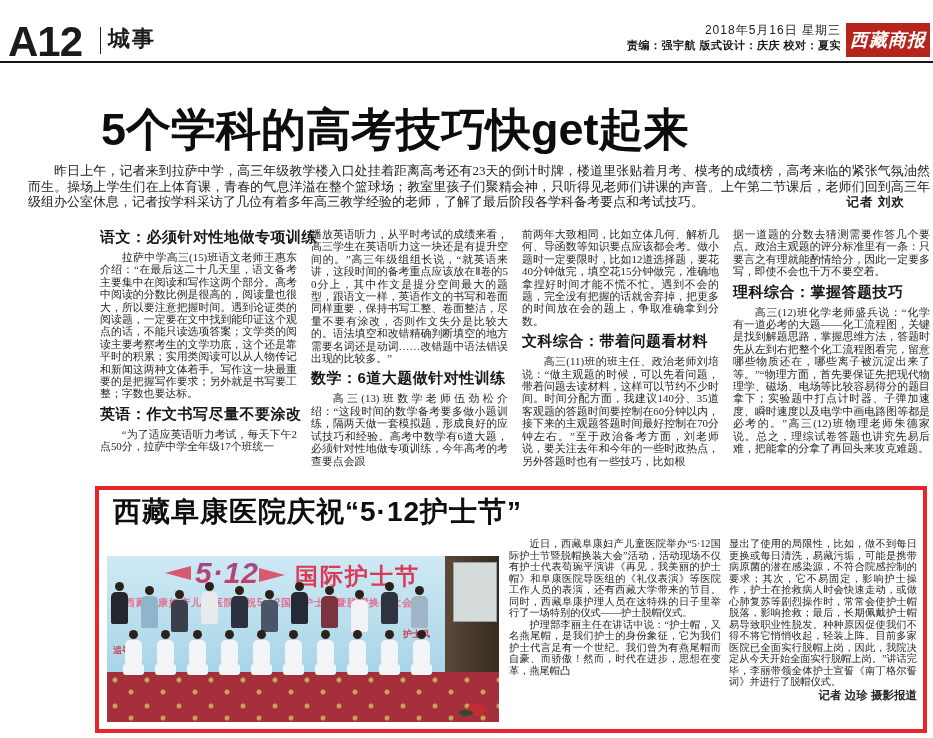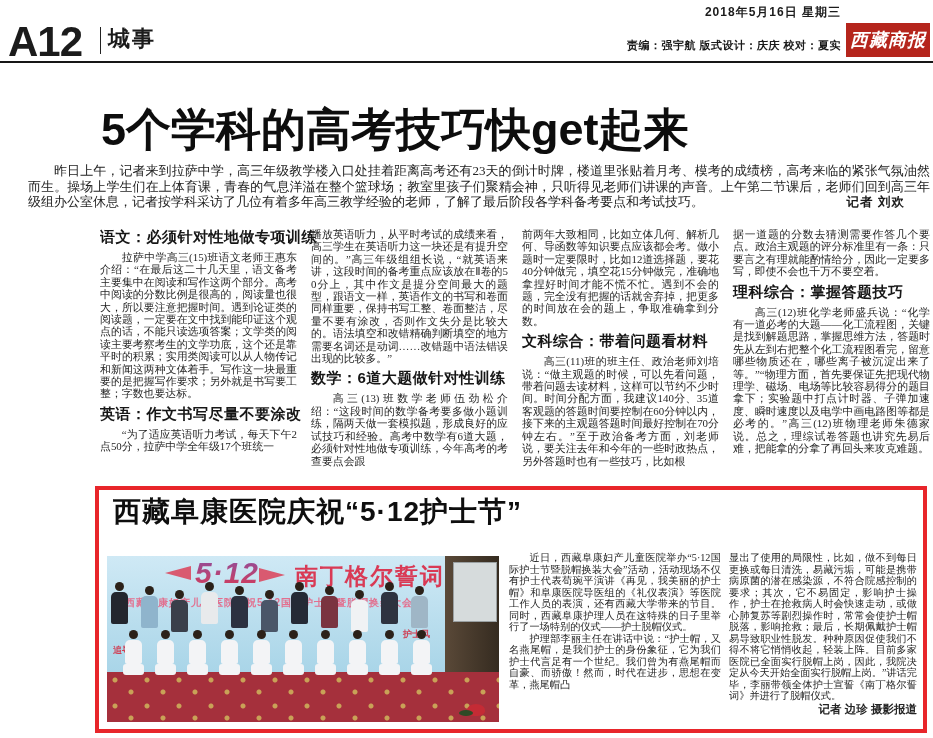--- a/index.html
+++ b/index.html
@@ -3,21 +3,21 @@
 <meta charset="utf-8">
 <style>
   html,body{margin:0;padding:0;background:#ffffff;}
   #page{position:relative;width:933px;height:738px;background:#fff;overflow:hidden;
         font-family:"Liberation Sans",sans-serif;color:#1b1b1b;}
 
   
   #pageno{position:absolute;left:8px;top:18px;font-size:42px;font-weight:bold;letter-spacing:-1px;}
   #hdr-div{position:absolute;left:100px;top:27px;width:1px;height:27px;background:#222;}
   #section{position:absolute;left:108px;top:24px;font-size:22px;font-weight:600;letter-spacing:2px;}
-  #hdr-date{position:absolute;right:92px;top:4px;font-size:12px;font-weight:bold;text-align:center;letter-spacing:1px;}
+  #hdr-date{position:absolute;right:92px;top:22px;font-size:12px;font-weight:normal;text-align:center;letter-spacing:1px;}
   #hdr-credits{position:absolute;right:92px;top:38px;font-size:11px;font-weight:bold;text-align:right;letter-spacing:0.5px;}
   #masthead{position:absolute;right:3px;top:23px;width:84px;height:34px;background:#b5251c;color:#fff;
             display:flex;align-items:center;justify-content:center;font-size:18px;font-weight:bold;
             font-family:"Liberation Serif",serif;font-style:italic;letter-spacing:1px;}
   #hdr-rule{position:absolute;left:0;top:61px;width:933px;height:2px;background:#161616;}
 
   
   #kicker{position:absolute;left:104px;top:80px;font-size:20px;font-weight:500;letter-spacing:1px;color:#141414;}
   #headline{position:absolute;left:101px;top:100px;font-size:45px;font-weight:bold;letter-spacing:0px;color:#0d0d0d;white-space:nowrap;}
 
@@ -32,21 +32,21 @@
   .col{flex:1;min-width:0;}
   .colhead{font-size:15px;font-weight:600;letter-spacing:0.5px;margin:5px 0 4px;color:#161616;white-space:nowrap;}
   .col .colhead:first-child{margin-top:0;}
   .bodyp{font-family:"Liberation Serif",serif;font-size:10.9px;line-height:12.4px;text-align:justify;
          color:#1f1f1f;margin:0;word-break:break-all;}
   .bodyp.indent{text-indent:2em;}
 
   
   #feature{position:absolute;left:95px;top:486px;width:824px;height:239px;border:4px solid #e8252a;background:#fff;}
   #feature-title{position:absolute;left:14px;top:3px;font-size:28px;font-weight:bold;letter-spacing:1px;color:#0e0e0e;white-space:nowrap;}
-  .ftext{position:absolute;top:62px;font-family:"Liberation Serif",serif;font-size:10.2px;line-height:11.5px;
+  .ftext{position:absolute;top:48px;font-family:"Liberation Serif",serif;font-size:10.2px;line-height:11.5px;
          text-align:justify;color:#242424;word-break:break-all;}
   .ftext p{margin:0;}
   .ftext p.indent{text-indent:2em;}
   #fcol1{left:410px;width:212px;height:172px;overflow:hidden;}
   #fcol2{left:630px;width:188px;height:172px;overflow:hidden;}
   #feature-byline{text-align:right;font-family:"Liberation Sans",sans-serif;font-size:11.5px;font-weight:bold;margin-top:2px;}
 
   
   #photo{position:absolute;left:8px;top:66px;width:392px;height:166px;overflow:hidden;background:linear-gradient(180deg,#cfe9f5 0%,#a9d5e8 70%,#9bc9de 100%);}
   #photo-wall{position:absolute;right:0;top:0;width:54px;height:100%;background:linear-gradient(90deg,#5a4938,#352b20);}
@@ -120,21 +120,21 @@
 
   <div id="feature">
     <div id="feature-title">西藏阜康医院庆祝“5·12护士节”</div>
 
     <div id="photo">
       <div id="photo-wall"></div>
       <div id="photo-screen"></div>
       <div class="wing" id="wing-l"></div>
       <div class="wing" id="wing-r"></div>
       <div id="banner-number">5·12</div>
-      <div id="banner-title">南丁格尔誓词</div>
+      <div id="banner-title">国际护士节</div>
       <div id="banner-line">西藏阜康妇产儿童医院庆祝5·12国际护士节暨脱帽换装大会</div>
       <div id="slogan-left">追寻南</div>
       <div id="slogan-right">护士风</div>
       <div id="carpet"></div>
       <div id="crowd">
           <div class="fig" style="left: 4px; top: 26px;">
             <div class="head"></div>
             <div class="torso" style="background:#23262e"></div>
           </div>
           <div class="fig" style="left: 34px; top: 30px;">

